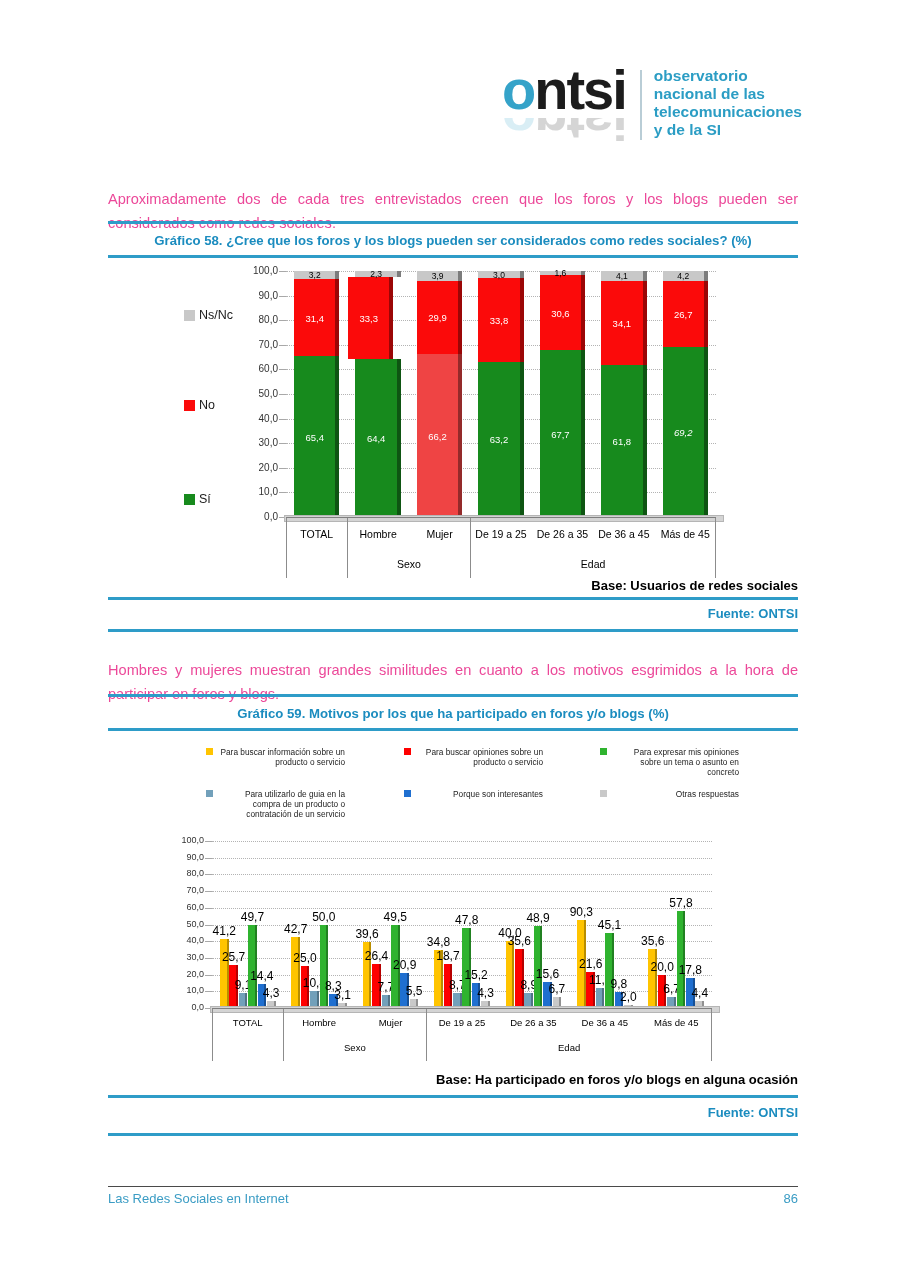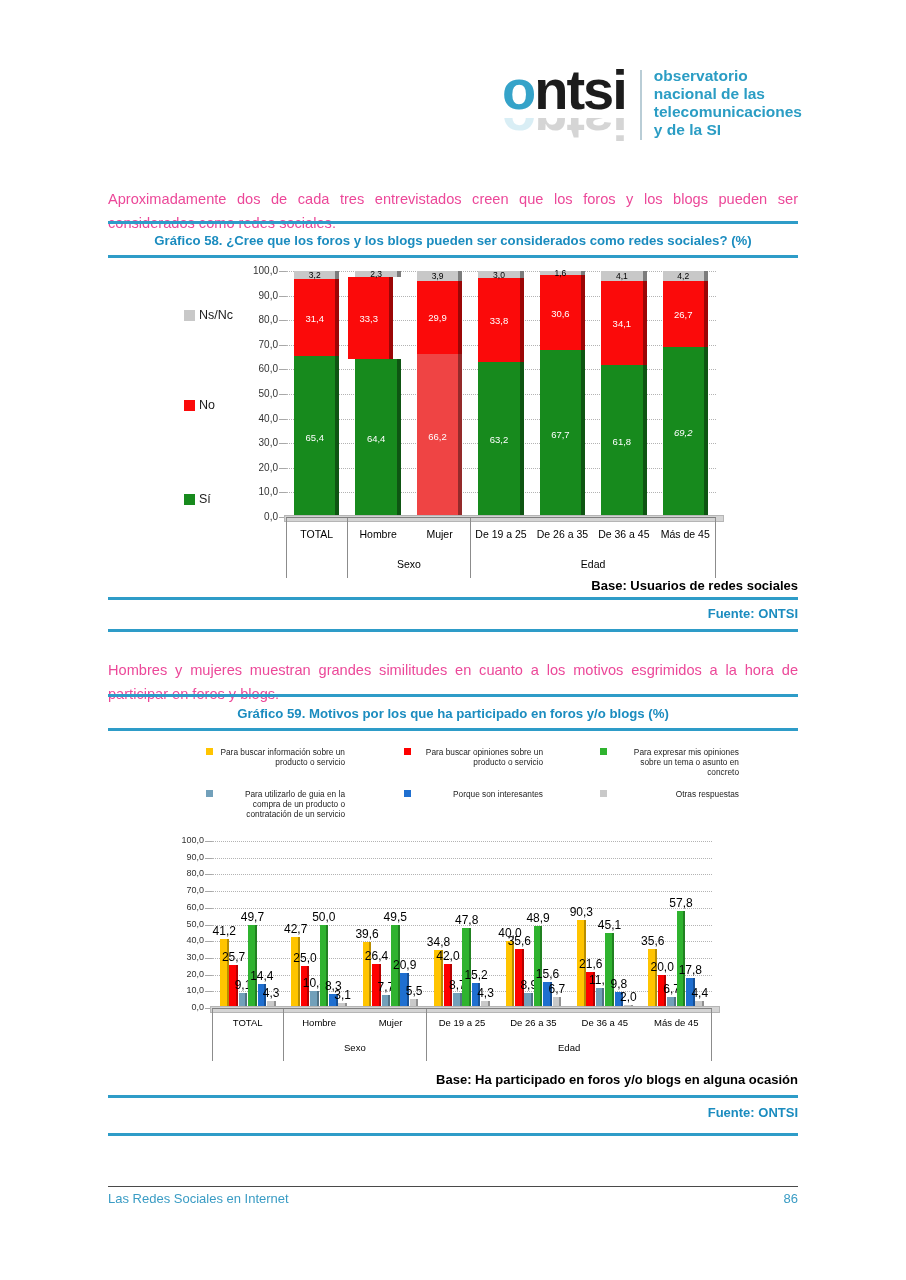--- a/index.html
+++ b/index.html
@@ -392,21 +392,21 @@
           <div class="gbar-edge"></div>
         </div>
         <div class="gbar-label" style="left: 189.071px; bottom: 10.185px;">5,5</div>
         <div class="gbar" style="left: 222.2px; width: 8.6px; bottom: 0px; height: 58.116px; background: rgb(255, 196, 0);">
           <div class="gbar-edge"></div>
         </div>
         <div class="gbar-label" style="left: 213.5px; bottom: 59.116px;">34,8</div>
         <div class="gbar" style="left: 231.6px; width: 8.6px; bottom: 0px; height: 43.587px; background: rgb(254, 0, 0);">
           <div class="gbar-edge"></div>
         </div>
-        <div class="gbar-label" style="left: 222.9px; bottom: 44.587px;">42,0</div>
+        <div class="gbar-label" style="left: 222.9px; bottom: 44.587px;">18,7</div>
         <div class="gbar" style="left: 241px; width: 8.6px; bottom: 0px; height: 14.529px; background: rgb(114, 160, 186);">
           <div class="gbar-edge"></div>
         </div>
         <div class="gbar-label" style="left: 232.3px; bottom: 15.529px;">8,7</div>
         <div class="gbar" style="left: 250.4px; width: 8.6px; bottom: 0px; height: 79.826px; background: rgb(47, 179, 47);">
           <div class="gbar-edge"></div>
         </div>
         <div class="gbar-label" style="left: 241.7px; bottom: 80.826px;">47,8</div>
         <div class="gbar" style="left: 259.8px; width: 8.6px; bottom: 0px; height: 25.384px; background: rgb(31, 111, 208);">
           <div class="gbar-edge"></div>

